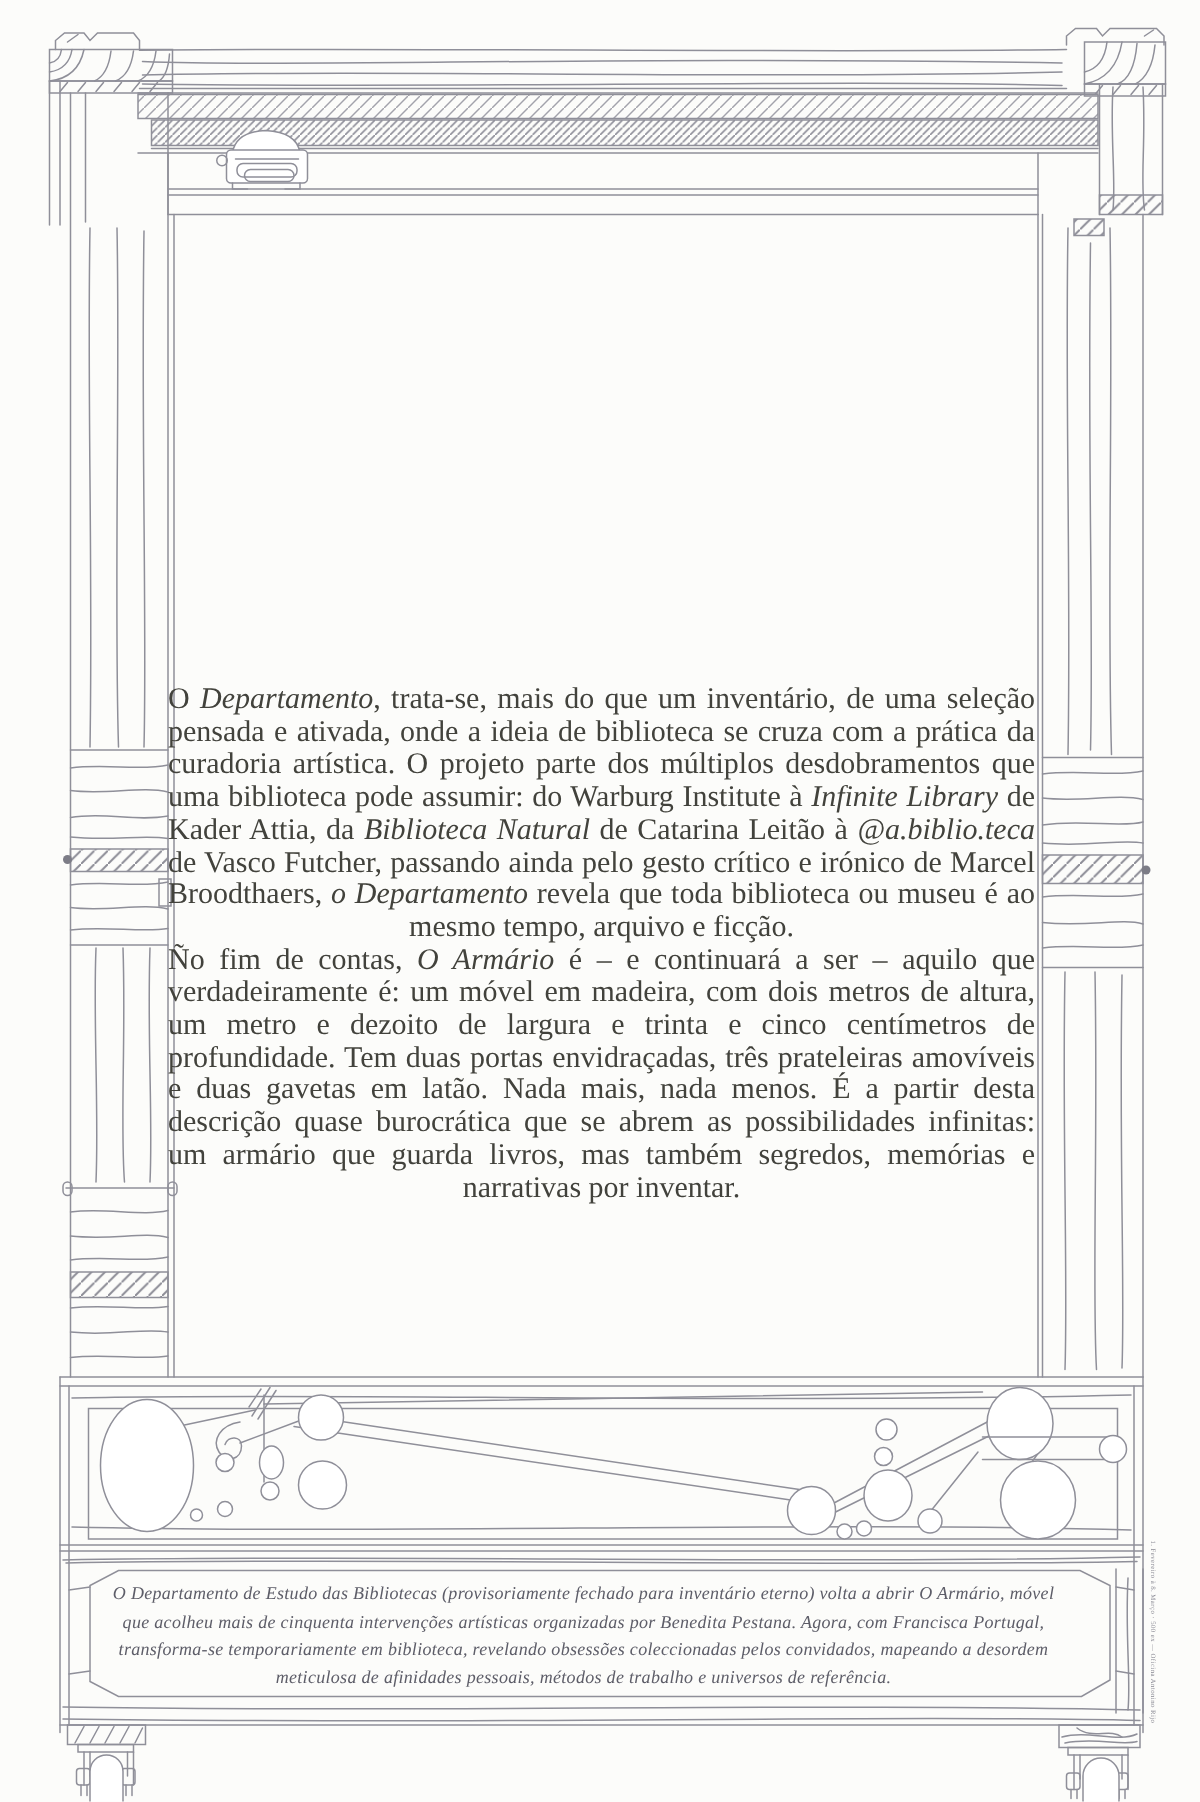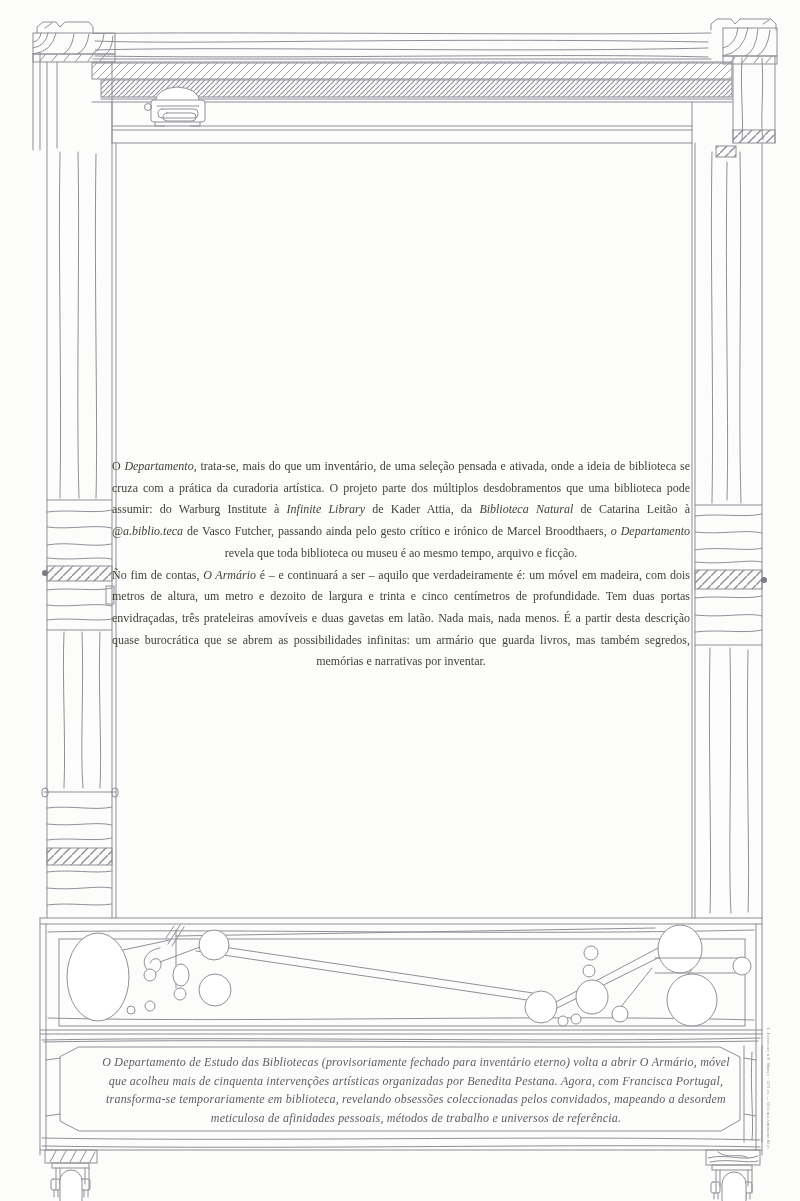--- a/index.html
+++ b/index.html
@@ -6,27 +6,27 @@
   body{
     width:800px;height:1201px;position:relative;overflow:hidden;
     background:#fcfcfa;
     font-family:"Liberation Serif", serif;
   }
   #art{position:absolute;left:0;top:0;}
   .stroke{stroke:#8f8f99;stroke-width:1;fill:none;stroke-linecap:round;}
   .fillw{fill:#fff;}
   #main-text{
     position:absolute;left:112px;top:456px;width:578px;
-    font-size:12px;line-height:21.7px;color:#42423c;
+    font-size:20px;line-height:21.7px;color:#42423c;
     text-align:justify;
   }
   #main-text p{margin:0;text-align:justify;text-align-last:center;}
   #main-text .it{font-style:italic;}
   #panel-text{
-    position:absolute;left:96px;top:1053px;width:640px;
+    position:absolute;left:69px;top:1053px;width:640px;
     font-size:12px;line-height:18.5px;color:#5d5d68;
     font-style:italic;text-align:center;letter-spacing:.2px;
   }
   #colophon{
     position:absolute;left:766px;top:1027px;height:124px;
     writing-mode:vertical-rl;text-orientation:mixed;
     font-size:4.5px;letter-spacing:.3px;color:#8a8a94;
     white-space:nowrap;overflow:hidden;
     font-family:"Liberation Serif", serif;
   }

